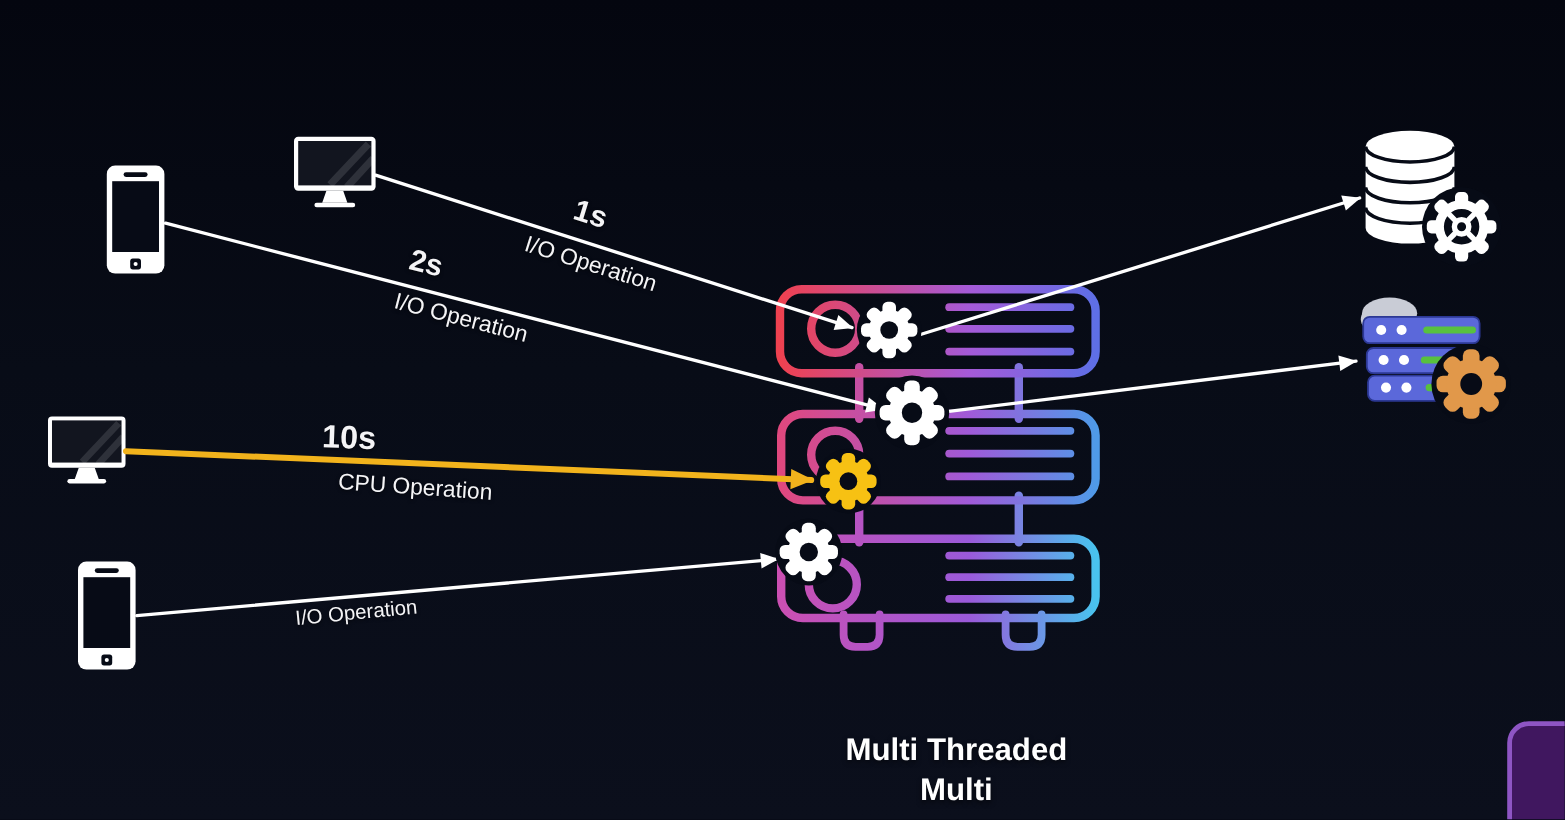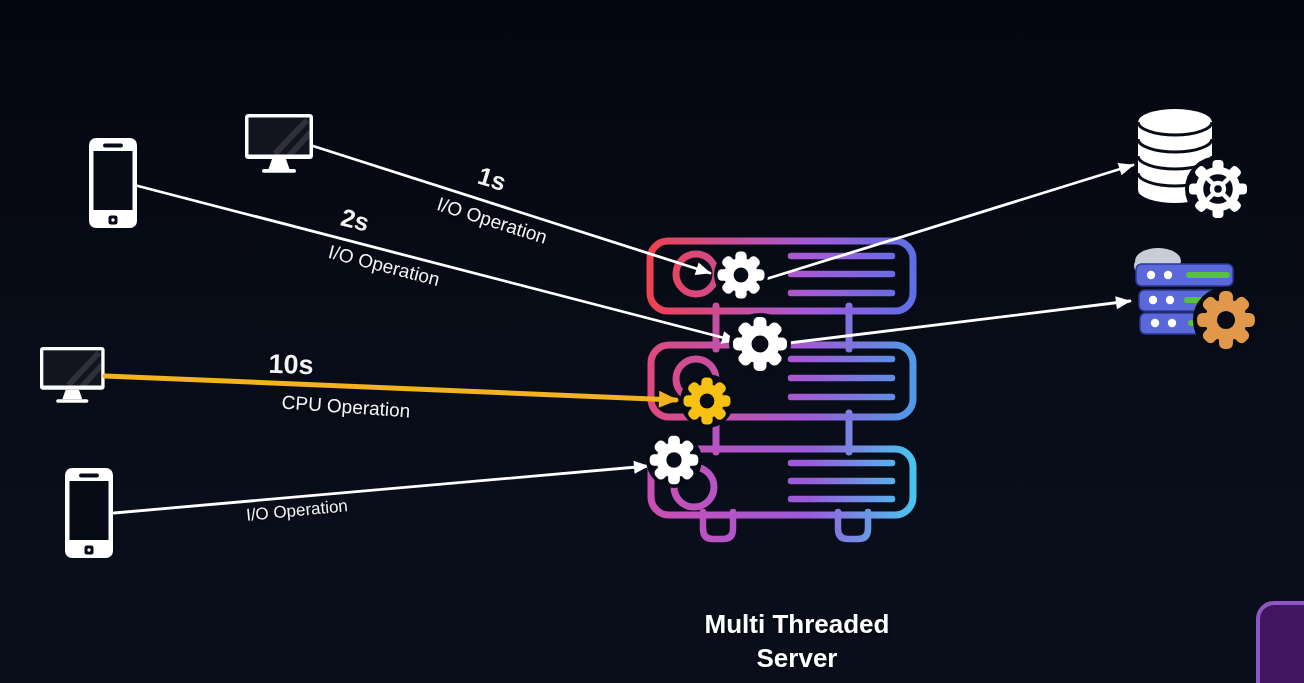--- a/index.html
+++ b/index.html
@@ -218,16 +218,16 @@
   <div class="lbl lbl-time" style="left:355px;top:220px;transform:translate(-50%,-50%) rotate(14deg);">2s</div>
   <div class="lbl lbl-op" style="left:384px;top:266px;transform:translate(-50%,-50%) rotate(14.5deg);">I/O Operation</div>
 
   <div class="lbl lbl-time big" style="left:291px;top:365px;transform:translate(-50%,-50%) rotate(2deg);">10s</div>
   <div class="lbl lbl-op" style="left:346px;top:407px;transform:translate(-50%,-50%) rotate(4deg);">CPU Operation</div>
 
   <div class="lbl lbl-op small" style="left:297px;top:511px;transform:translate(-50%,-50%) rotate(-5.5deg);">I/O Operation</div>
 
   <div class="title">
     <div>Multi Threaded</div>
-    <div>Server</div>
+    <div>Multi</div>
   </div>
 
 </div>
 
 </body></html>

